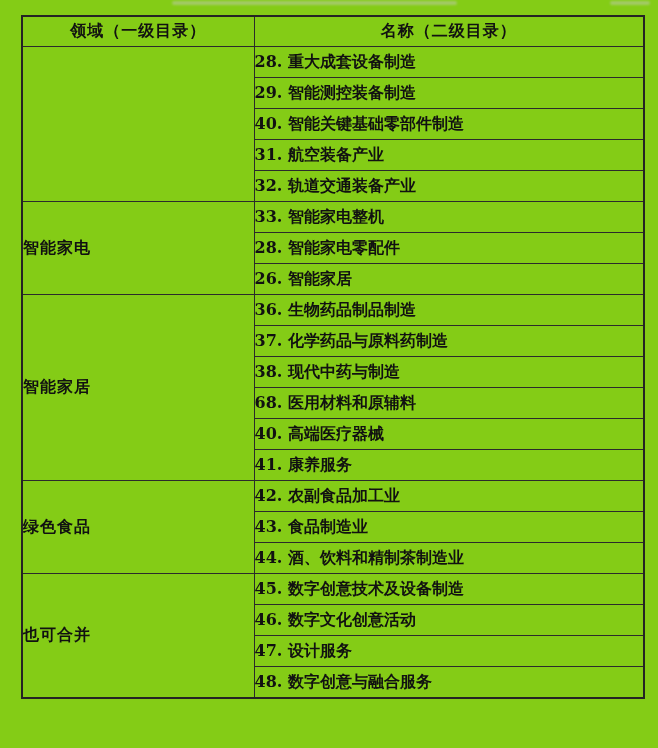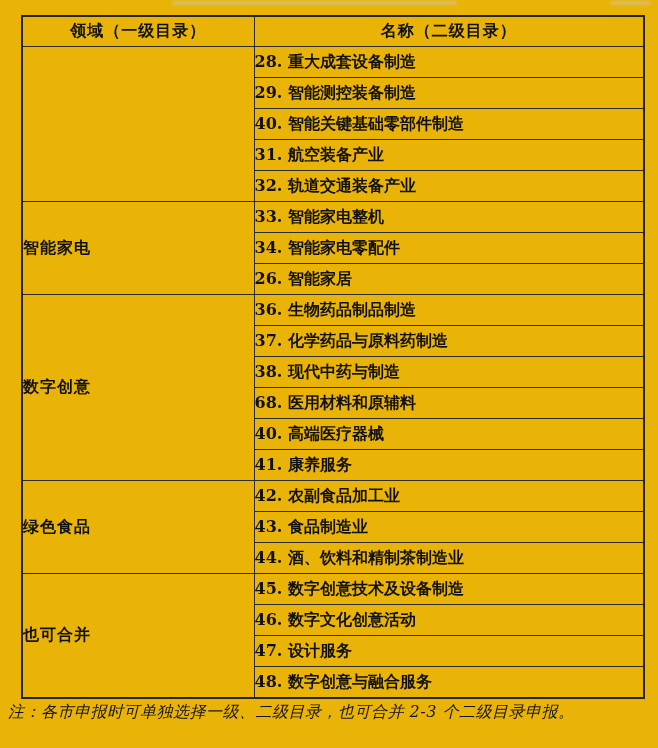--- a/index.html
+++ b/index.html
@@ -4,21 +4,21 @@
 <style>
   html, body {
     margin: 0;
     padding: 0;
     background: #ffffff;
   }
   .page {
     position: relative;
     width: 658px;
     height: 748px;
-    background: #eab308;
+    background: #84cc16;
     overflow: hidden;
     font-family: "Liberation Sans", sans-serif;
   }
   
   .artifact {
     position: absolute;
     top: 1px;
     height: 4px;
     background: #c9c9c9;
     opacity: 0.45;
@@ -119,28 +119,28 @@
         </tr>
       <tr>
           <td class="item-cell">32. 轨道交通装备产业</td>
         </tr>
 
       <tr>
         <td class="group-cell" rowspan="3">智能家电</td>
         <td class="item-cell">33. 智能家电整机</td>
       </tr>
       <tr>
-          <td class="item-cell">34. 智能家电零配件</td>
+          <td class="item-cell">28. 智能家电零配件</td>
         </tr>
       <tr>
           <td class="item-cell">26. 智能家居</td>
         </tr>
 
       <tr>
-        <td class="group-cell" rowspan="6">数字创意</td>
+        <td class="group-cell" rowspan="6">智能家居</td>
         <td class="item-cell">36. 生物药品制品制造</td>
       </tr>
       <tr>
           <td class="item-cell">37. 化学药品与原料药制造</td>
         </tr>
       <tr>
           <td class="item-cell">38. 现代中药与制造</td>
         </tr>
       <tr>
           <td class="item-cell">68. 医用材料和原辅料</td>
@@ -172,15 +172,14 @@
         </tr>
       <tr>
           <td class="item-cell">47. 设计服务</td>
         </tr>
       <tr>
           <td class="item-cell">48. 数字创意与融合服务</td>
         </tr>
     </tbody>
   </table>
 
-  <div class="footnote">注：各市申报时可单独选择一级、二级目录，也可合并 2-3 个二级目录申报。</div>
 
 </div>
 
 </body></html>

